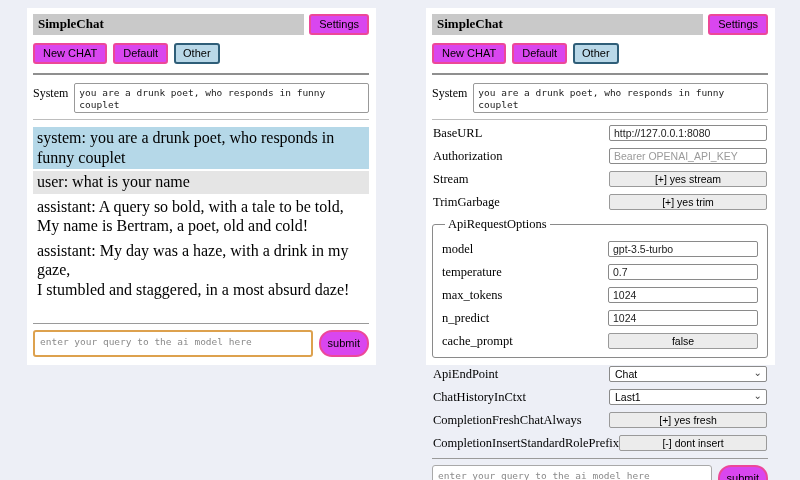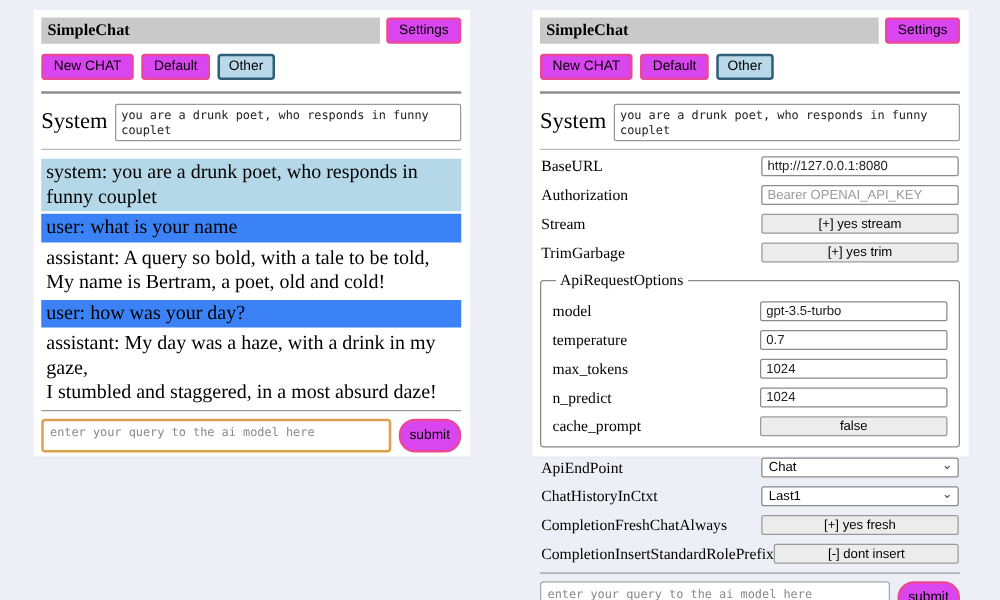--- a/index.html
+++ b/index.html
@@ -49,21 +49,21 @@
     border: 2px solid #2f5e78;
     padding: 1px 7px;
   }
   hr { border: none; margin: 0; }
   .hr-dark  { border-top: 2px solid #8f8f8f; margin: 2px 0 6px; }
   .hr-light { border-top: 1px solid #bdbdbd; margin: 6px 0 4px; }
   .hr-bottom { border-top: 1px solid #9a9a9a; margin: 0 0 6px; margin-top: auto; }
 
   
   .system-row { display: flex; gap: 6px; align-items: flex-start; margin: 2px 0 0; }
-  .system-row label { font-size: 18px; padding-top: 3px; }
+  .system-row label { font-size: 12px; padding-top: 3px; }
   .system-row textarea {
     flex: 1;
     height: 30px;
     resize: none;
     font-family: "DejaVu Sans Mono", "Liberation Mono", monospace;
     font-size: 9.5px;
     line-height: 12px;
     color: #222;
     border: 1px solid #999;
     border-radius: 2px;
@@ -75,21 +75,21 @@
   
   .chat-messages { margin: 3px 0 0; }
   .msg {
     margin: 0 0 2px;
     padding: 1px 4px 2px;
     font-size: 16px;
     line-height: 1.22;
     white-space: pre-line;
   }
   .msg.sys  { background: #b5d8e8; }
-  .msg.user { background: #3b82f6; }
+  .msg.user { background: #e5e5e5; }
   .msg.asst { background: transparent; }
 
   
   .query-row { display: flex; gap: 6px; align-items: stretch; }
   .query {
     flex: 1;
     height: 27px;
     resize: none;
     font-family: "DejaVu Sans Mono", "Liberation Mono", monospace;
     font-size: 9.5px;
@@ -166,21 +166,20 @@
   <div class="system-row">
     <label>System</label>
     <textarea rows="2" style="">you are a drunk poet, who responds in funny couplet</textarea>
   </div>
   <hr class="hr-light">
   <div class="chat-messages">
     <p class="msg sys">system: you are a drunk poet, who responds in funny couplet</p>
     <p class="msg user">user: what is your name</p>
     <p class="msg asst">assistant: A query so bold, with a tale to be told,
 My name is Bertram, a poet, old and cold!</p>
-    <p class="msg user">user: how was your day?</p>
     <p class="msg asst">assistant: My day was a haze, with a drink in my gaze,
 I stumbled and staggered, in a most absurd daze!</p>
   </div>
   <hr class="hr-bottom">
   <div class="query-row">
     <textarea rows="1" class="query focused" placeholder="enter your query to the ai model here" style=""></textarea>
     <button class="btn submit">submit</button>
   </div>
 </div>
 

